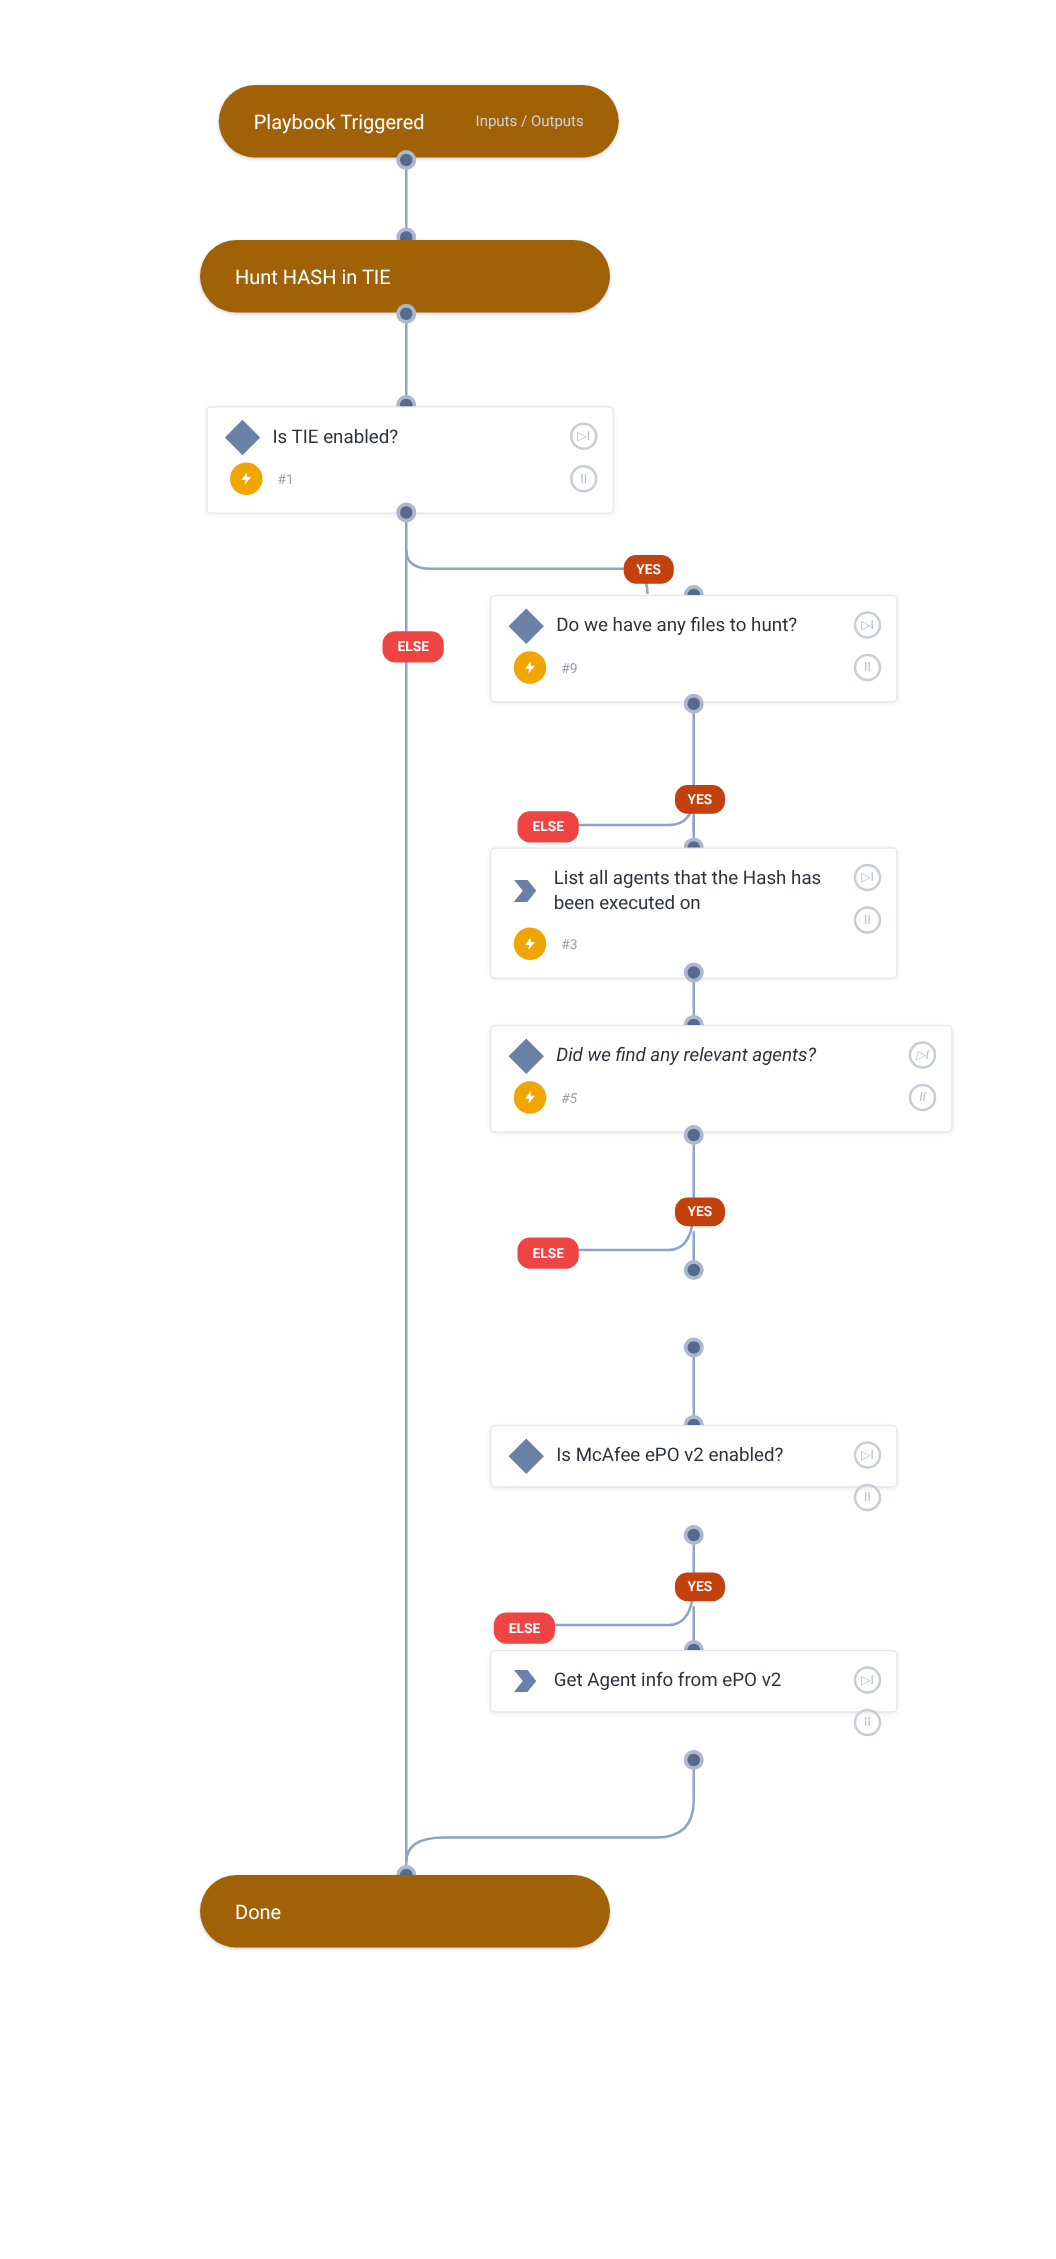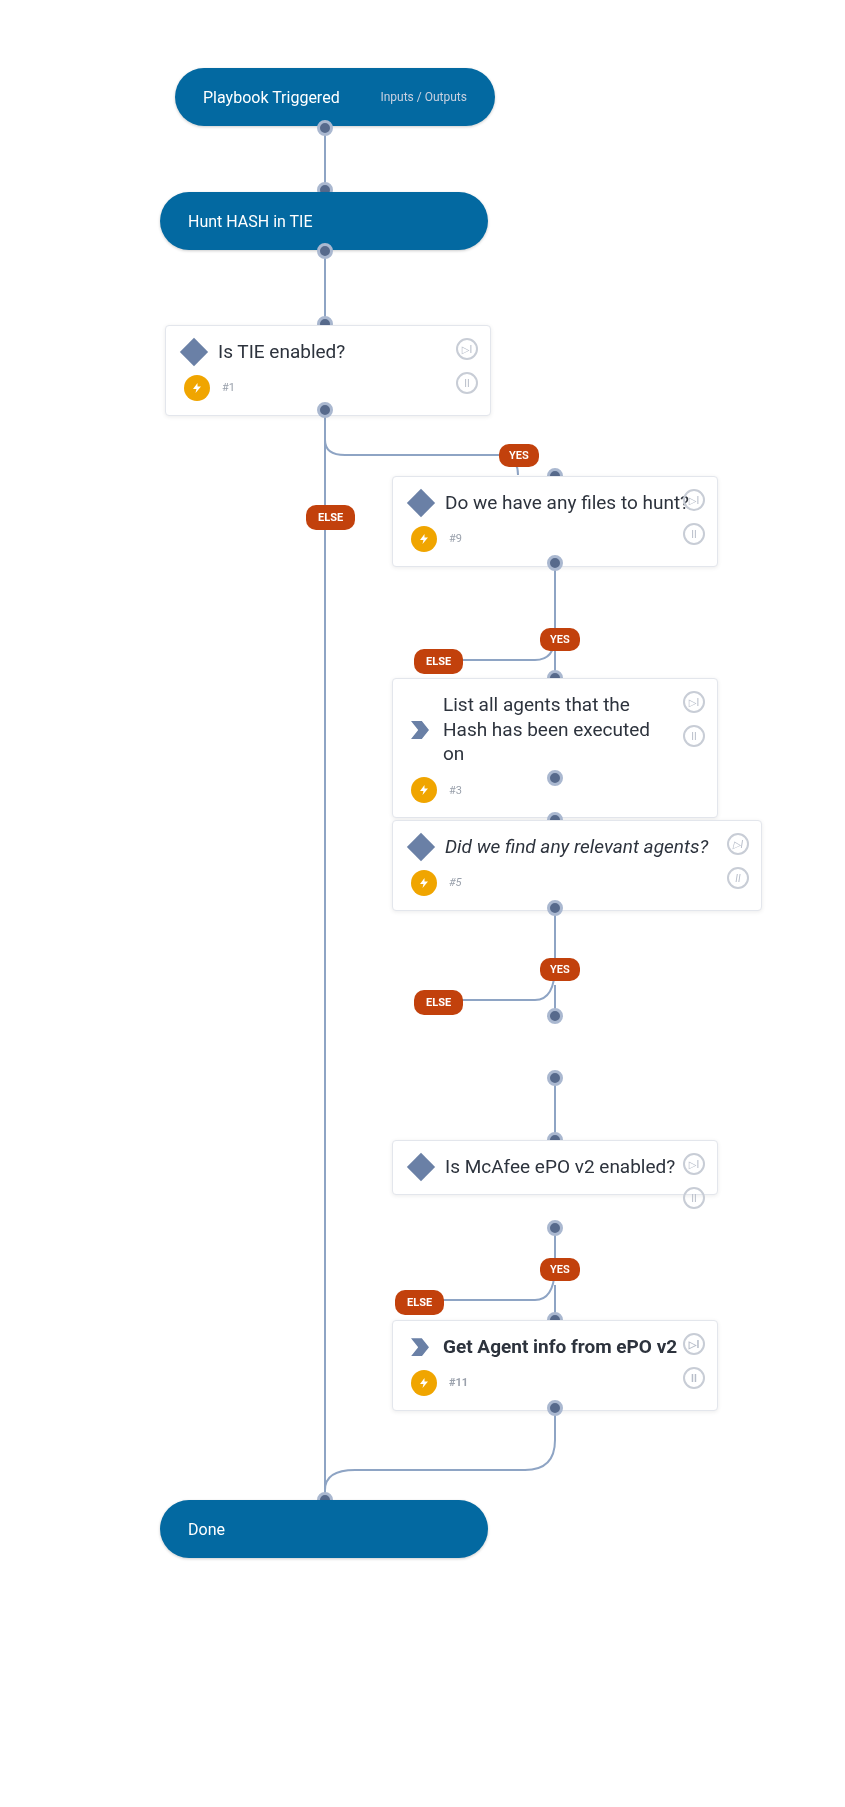--- a/index.html
+++ b/index.html
@@ -9,21 +9,21 @@
     width: 845px;
     height: 1807px;
     position: relative;
     overflow: hidden;
   }
   .canvas { position: relative; width: 845px; height: 1807px; }
 
   
   .pill {
     position: absolute;
-    background: #0369a1;
+    background: #a16207;
     color: #ffffff;
     border-radius: 30px;
     display: flex;
     align-items: center;
     padding: 0 28px;
     height: 58px;
     font-size: 16px;
     box-shadow: 0 1px 3px rgba(0,0,0,.2);
   }
   .pill .sub {
@@ -37,21 +37,21 @@
     position: absolute;
     background: #ffffff;
     border: 1px solid #e3e6ec;
     border-radius: 4px;
     box-shadow: 0 1px 4px rgba(0,0,0,.08);
     padding: 14px 18px 14px 18px;
     width: 320px;
   }
   .card .row-title { display: flex; align-items: center; gap: 14px; }
   .card .title {
-    font-size: 19px;
+    font-size: 15px;
     color: #2d333d;
     line-height: 1.3;
   }
   .card .row-footer { display: flex; align-items: center; gap: 12px; margin-top: 10px; }
   .card .num { font-size: 11px; color: #9aa1ac; }
   .card .controls {
     position: absolute;
     right: 12px;
     top: 12px;
     display: flex;
@@ -97,21 +97,21 @@
   
   .badge {
     position: absolute;
     color: #fff;
     font-size: 11px;
     font-weight: 600;
     padding: 5px 10px;
     border-radius: 10px;
   }
   .badge.yes { background: #c2410c; }
-  .badge.else { background: #c2410c; font-weight: 700; padding: 6px 12px; }
+  .badge.else { background: #ef4444; font-weight: 700; padding: 6px 12px; }
 
   
   .dot {
     position: absolute;
     width: 16px; height: 16px;
     background: #576a8c;
     border: 3px solid #aab8d0;
     border-radius: 50%;
   }
 
@@ -293,33 +293,25 @@
     </div>
   </div>
   <div class="dot" style="left:547px; top:1220px;"></div>
 
   <div class="badge yes" style="left:540px; top:1258px;">YES</div>
 
   <div class="badge else" style="left:395px; top:1290px;">ELSE</div>
 
   <div class="dot" style="left:547px; top:1312px;"></div>
 
-  <div class="card" style="left:392px; top:1320px; width:326px;font-weight:bold;">
+  <div class="card" style="left:392px; top:1320px; width:326px;">
     <div class="row-title">
       <span class="chevron"></span>
       <span class="title">Get Agent info from ePO v2</span>
     </div>
-    <div class="row-footer">
-      <span class="bolt-circle">
-        <svg viewBox="0 0 24 24">
-            <path d="M13 2 L4 14 L11 14 L9 22 L20 9 L13 9 Z" fill="#fff"></path>
-          </svg>
-      </span>
-      <span class="num">#11</span>
-    </div>
     <div class="controls">
       <span class="icon-btn">▷I</span>
       <span class="icon-btn">II</span>
     </div>
   </div>
   <div class="dot" style="left:547px; top:1400px;"></div>
   <div class="dot" style="left:317px; top:1492px;"></div>
 
   <div class="pill" style="left:160px; top:1500px; width:328px;">
     <span>Done</span>

